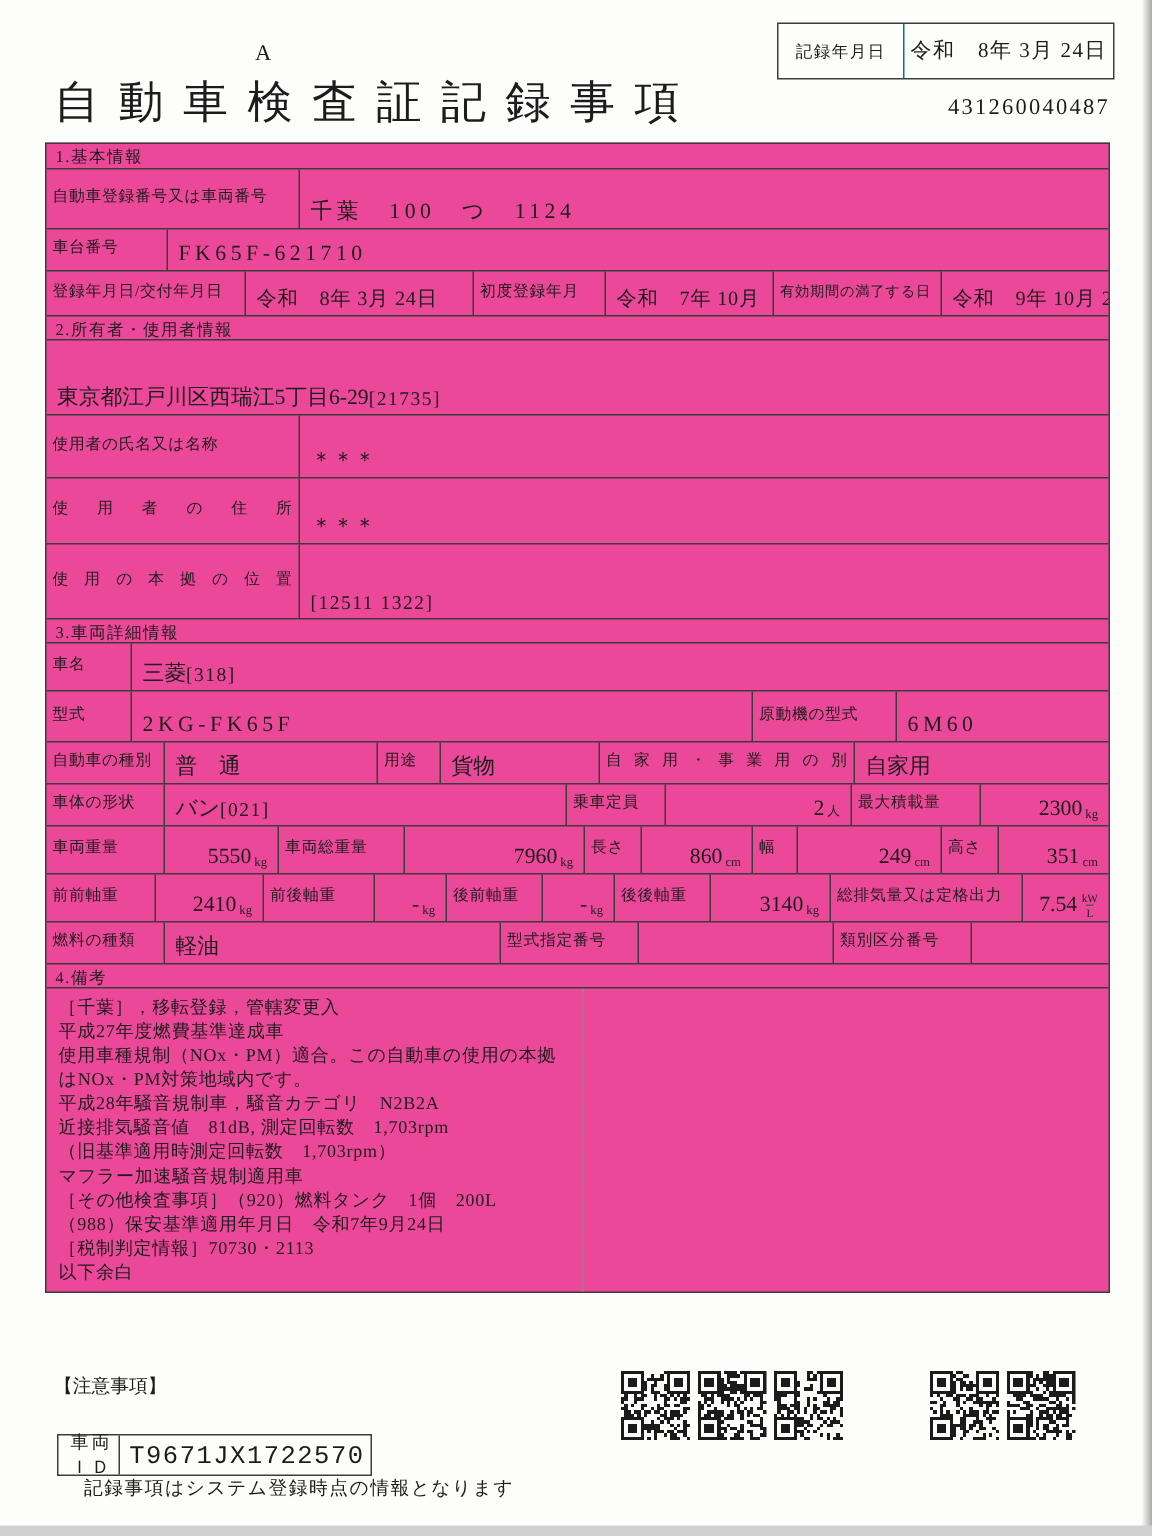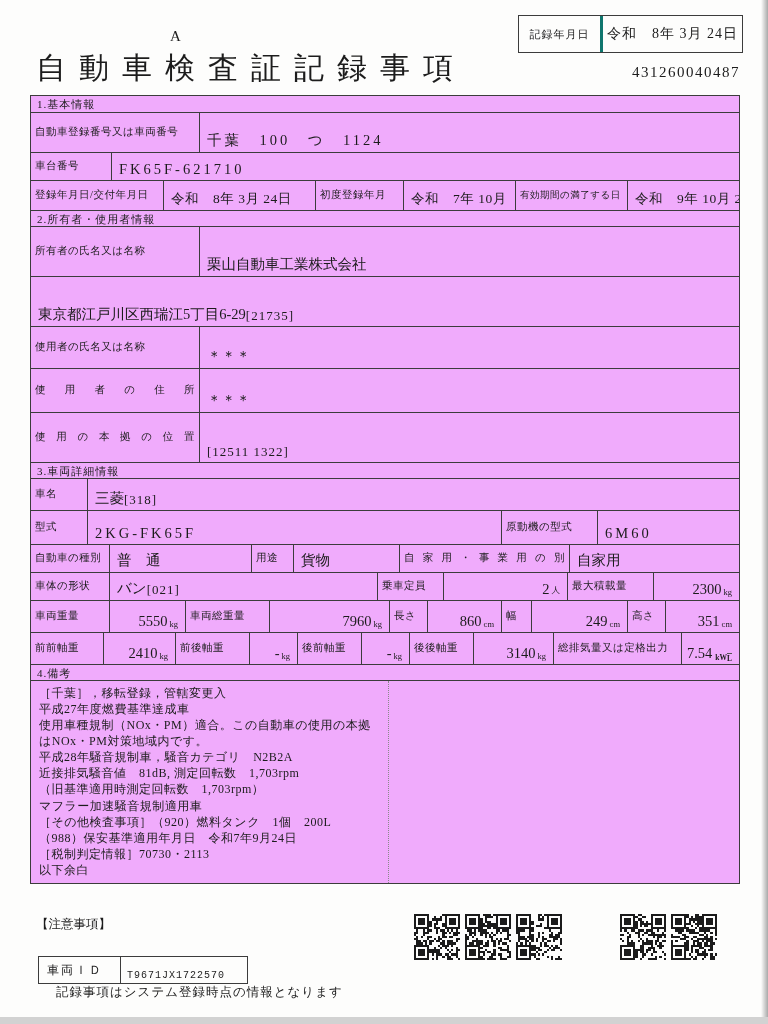--- a/index.html
+++ b/index.html
@@ -11,68 +11,68 @@
   }
   .edge-right { position:absolute; top:0; right:0; width:7px; height:1024px;
     background:linear-gradient(to left,#a9a9a9,rgba(170,170,170,0)); }
   .edge-bottom { position:absolute; left:0; bottom:0; width:768px; height:7px;
     background:#d2d2d2; }
   .corner-a { position:absolute; left:170px; top:28px; font-size:15px; }
   .doc-title { position:absolute; left:36px; top:48px; font-size:30px;
     letter-spacing:13px; white-space:nowrap; font-weight:500; }
   .record-box { position:absolute; left:518px; top:15px; width:225px; height:38px;
     border:1.5px solid #3c3c3c; display:flex; }
-  .record-box .rlab { width:84px; border-right:3px solid #0f766e; display:flex;
+  .record-box .rlab { width:84px; border-right:1px solid #0f766e; display:flex;
     align-items:center; justify-content:center; font-size:11px; letter-spacing:1px; }
   .record-box .rval { flex:1; display:flex; align-items:center; justify-content:center;
     font-size:14px; letter-spacing:1px; white-space:nowrap; }
   .doc-number { position:absolute; right:28px; top:64px; font-size:15px;
     letter-spacing:1.5px; }
 
   
   .vtable { position:absolute; left:30px; top:95px; width:710px;
-    border:1.5px solid #3c3c3c; background:#f0abfc; }
+    border:1.5px solid #3c3c3c; background:#ec4899; }
   .trow { display:flex; border-top:1px solid #3c3c3c; }
   .trow:first-child { border-top:none; }
   .cell { border-left:1px solid #3c3c3c; overflow:hidden; }
   .cell:first-child { border-left:none; }
   .lab { font-size:10.5px; display:flex; align-items:center; padding:1px 4px;
     letter-spacing:0.5px; line-height:1.15; }
   .just { text-align:justify; text-align-last:justify; display:block;
     padding-top:0; display:flex; }
   .just > i { font-style:normal; width:100%; text-align:justify; text-align-last:justify; }
   .val { font-size:14.5px; display:flex; align-items:flex-end; padding:1px 7px 2px; }
   .sp { letter-spacing:3px; white-space:nowrap; }
   .date { font-size:13.5px; letter-spacing:0.5px; white-space:nowrap; }
   .between { justify-content:flex-start; }
   .num { justify-content:flex-end; }
   .code { font-size:13px; letter-spacing:1px; }
   .unit { font-size:8.5px; padding:0 0 1px 2px; }
-  .unitfrac { display:inline-flex; flex-direction:row; align-items:center;
-    font-size:7.5px; line-height:1; padding:0 0 0 3px;font-weight:bold; }
+  .unitfrac { display:inline-flex; flex-direction:column; align-items:center;
+    font-size:7.5px; line-height:1; padding:0 0 0 3px; }
   .unitfrac .ufb { border-top:1px solid #555; padding-top:1px; }
   .sech { font-size:11px; padding:1px 0 0 6px; letter-spacing:1px; display:block; }
   .flex1 { flex:1; }
 
   
   .remwrap { height:203px; }
   .remcol { width:358px; border-right:1px dotted #8a8a8a; padding:4px 6px 4px 8px;
     font-size:12px; line-height:1.34; white-space:pre-wrap; letter-spacing:0.5px; }
   .remcol2 { flex:1; }
 
   
   .notice-head { position:absolute; left:36px; top:916px; font-size:12.5px; }
   .notice-text { position:absolute; left:56px; top:938px; font-size:12.5px;
     letter-spacing:1px;margin-top:46px; }
   .idbox { position:absolute; left:38px; top:956px; width:210px; height:28px;
     border:1.5px solid #3c3c3c; display:flex; }
   .idbox .idlab { width:82px; border-right:1px solid #3c3c3c; display:flex;
     align-items:center; padding-left:8px; font-size:12px; letter-spacing:2px; }
   .idbox .idval { flex:1; display:flex; align-items:flex-end; padding:0 4px 2px 6px;
-    font-size:10px; letter-spacing:1px;
+    font-size:17px; letter-spacing:1px;
     font-family:"Liberation Mono","DejaVu Sans Mono",monospace; }
   .qr-group { position:absolute; display:flex; gap:5px; }
   .qr-group-1 { left:414px; top:914px; }
   .qr-group-2 { left:620px; top:914px; }
   .qr { width:46px; height:46px; display:block; }
   .qr svg { width:46px; height:46px; shape-rendering:crispEdges; }
 </style>
 </head>
 <body>
 
@@ -105,24 +105,20 @@
       <div class="cell lab" style="width:88px">初度登録年月</div>
       <div class="cell val date" style="width:112px">令和　7年 10月</div>
       <div class="cell lab" style="width:112px;font-size:9.5px">有効期間の満了する日</div>
       <div class="cell val date flex1">令和　9年 10月 27日</div>
     </div>
 
     <div class="trow" style="height:16px">
       <div class="cell flex1 sech">2.所有者・使用者情報</div>
     </div>
     <div class="trow" style="height:50px">
-      <div class="cell lab" style="width:168px">所有者の氏名又は名称</div>
-      <div class="cell val flex1">栗山自動車工業株式会社</div>
-    </div>
-    <div class="trow" style="height:50px">
       <div class="cell val between flex1">
         <span>東京都江戸川区西瑞江5丁目6-29</span>
         <span class="code">[21735]</span>
       </div>
     </div>
     <div class="trow" style="height:42px">
       <div class="cell lab" style="width:168px">使用者の氏名又は名称</div>
       <div class="cell val flex1">＊＊＊</div>
     </div>
     <div class="trow" style="height:44px">
@@ -232,20 +228,28 @@
           <span class="unit">kg</span>
       </div>
       <div class="cell lab" style="width:128px">総排気量又は定格出力</div>
       <div class="cell val num flex1">
         <span>7.54</span>
         <span class="unitfrac">
           <span>kW</span>
           <span class="ufb">L</span>
         </span>
       </div>
+    </div>
+    <div class="trow" style="height:28px">
+      <div class="cell lab" style="width:78px">燃料の種類</div>
+      <div class="cell val" style="width:224px">軽油</div>
+      <div class="cell lab" style="width:92px">型式指定番号</div>
+      <div class="cell val" style="width:130px"></div>
+      <div class="cell lab" style="width:92px">類別区分番号</div>
+      <div class="cell val flex1"></div>
     </div>
 
     <div class="trow" style="height:16px">
       <div class="cell flex1 sech">4.備考</div>
     </div>
     <div class="trow remwrap">
       <div class="cell remcol">［千葉］，移転登録，管轄変更入
 平成27年度燃費基準達成車
 使用車種規制（NOx・PM）適合。この自動車の使用の本拠はNOx・PM対策地域内です。
 平成28年騒音規制車，騒音カテゴリ　N2B2A

